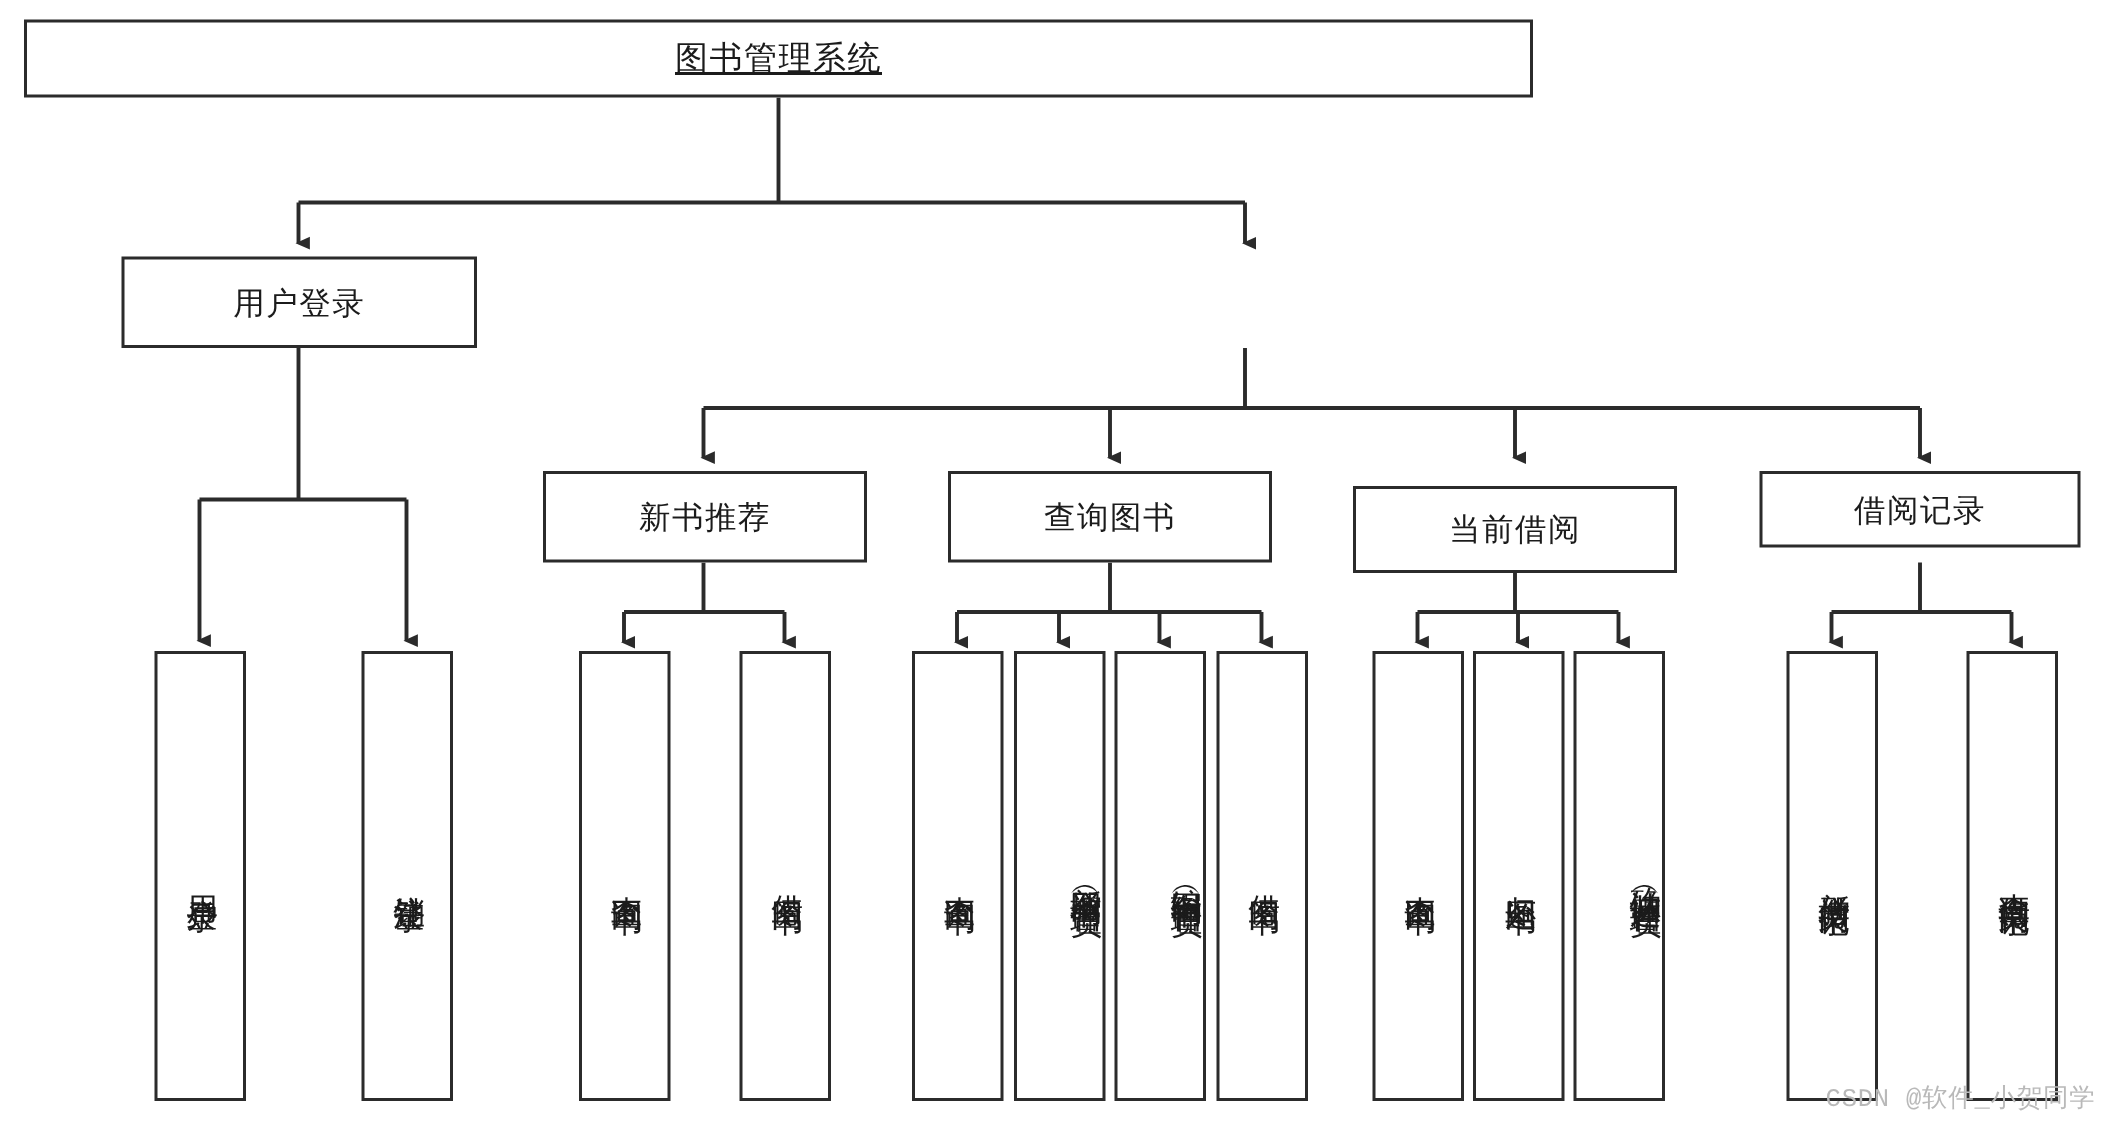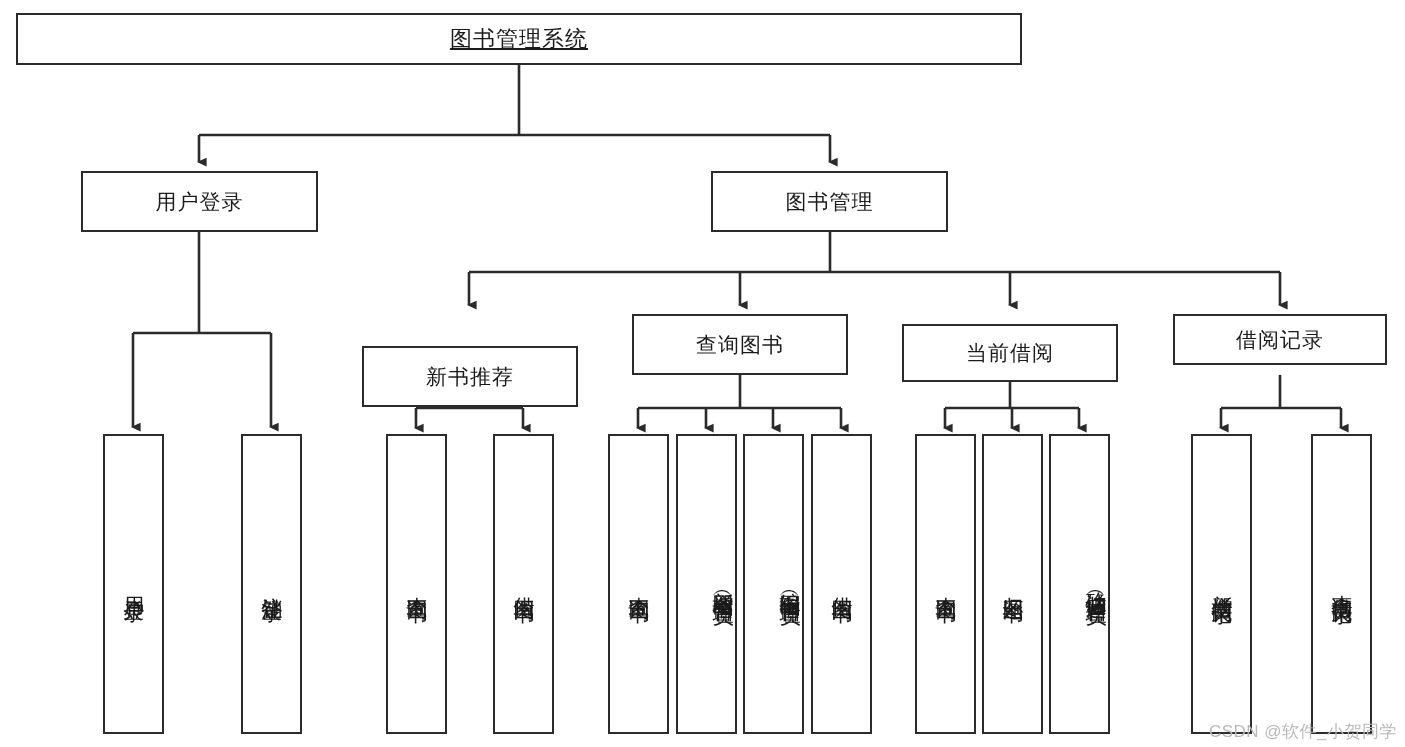--- a/index.html
+++ b/index.html
@@ -55,21 +55,21 @@
     justify-content: center;
   }
   .watermark {
     position: absolute;
     right: 8px;
     bottom: 4px;
     font-size: 17px;
     color: #b9b9b9;
     letter-spacing: 0.5px;
     white-space: nowrap;
-    font-family: Liberation Sans, sans-serif;
+    font-family: Liberation Mono, monospace;
     margin-left: 23px;
   }
 </style>
 </head>
 <body>
 
 <div id="canvas">
 
   <svg id="edges" viewBox="0 0 1405 747" xmlns="http://www.w3.org/2000/svg">
     <defs>
@@ -122,25 +122,22 @@
     </g>
   </svg>
 
   <div class="node h root" style="left:16px; top:13px; width:1006px; height:52px;text-decoration:underline;">
     <span>图书管理系统</span>
   </div>
 
   <div class="node h" style="left:81px; top:171px; width:237px; height:61px;">
     <span>用户登录</span>
   </div>
-  <div class="node h" style="left:711px; top:171px; width:237px; height:61px;">
-    <span>图书管理</span>
-  </div>
 
-  <div class="node h" style="left:362px; top:314px; width:216px; height:61px;margin-top:32px;">
+  <div class="node h" style="left:362px; top:314px; width:216px; height:61px;">
     <span>新书推荐</span>
   </div>
   <div class="node h" style="left:632px; top:314px; width:216px; height:61px;">
     <span>查询图书</span>
   </div>
   <div class="node h" style="left:902px; top:314px; width:216px; height:58px;margin-top:10px;">
     <span>当前借阅</span>
   </div>
   <div class="node h" style="left:1173px; top:314px; width:214px; height:51px;">
     <span>借阅记录</span>

